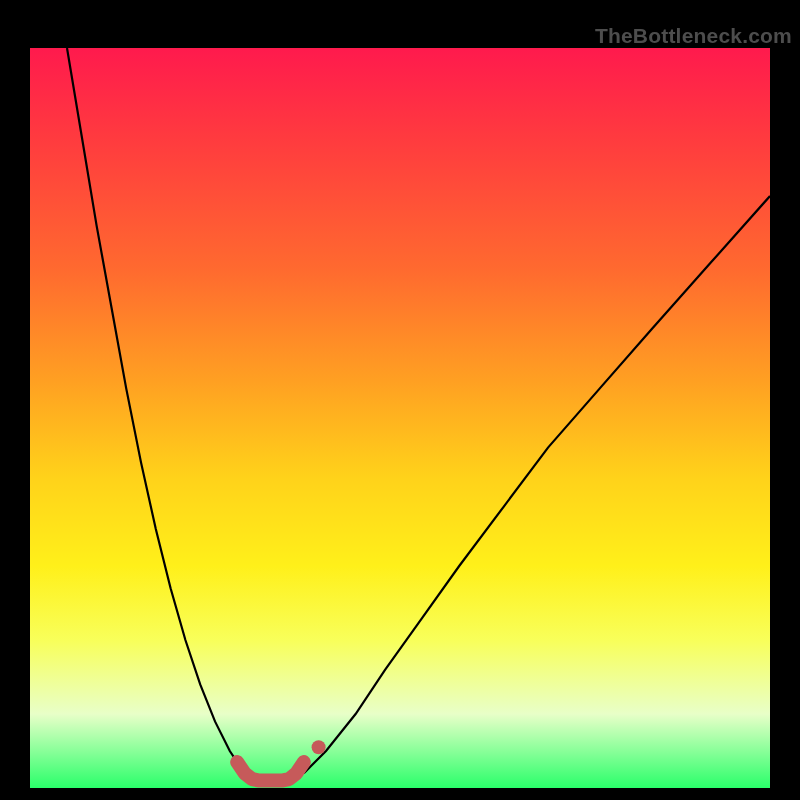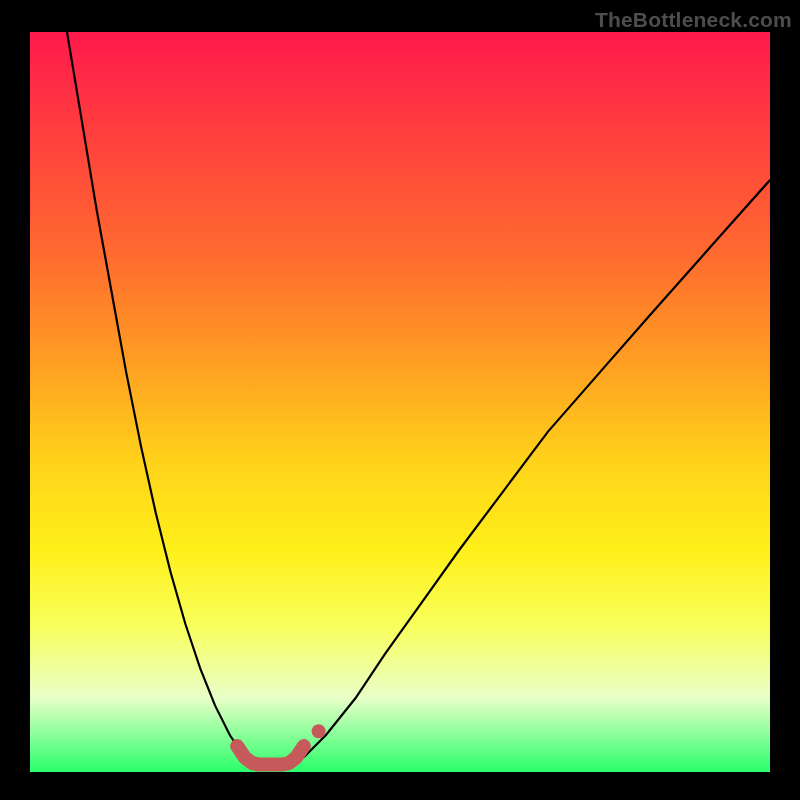--- a/index.html
+++ b/index.html
@@ -6,21 +6,21 @@
     margin: 0;
     padding: 0;
     width: 800px;
     height: 800px;
     overflow: hidden;
     background: #000;
     font-family: Arial, Helvetica, sans-serif;
   }
   .frame {
     position: absolute;
-    top: 2px;
+    top: 18px;
     left: 0;
     width: 800px;
     height: 670px;
     background: #000;
   }
   .plot-area {
     position: absolute;
     top: 30px;
     left: 30px;
     width: 740px;

